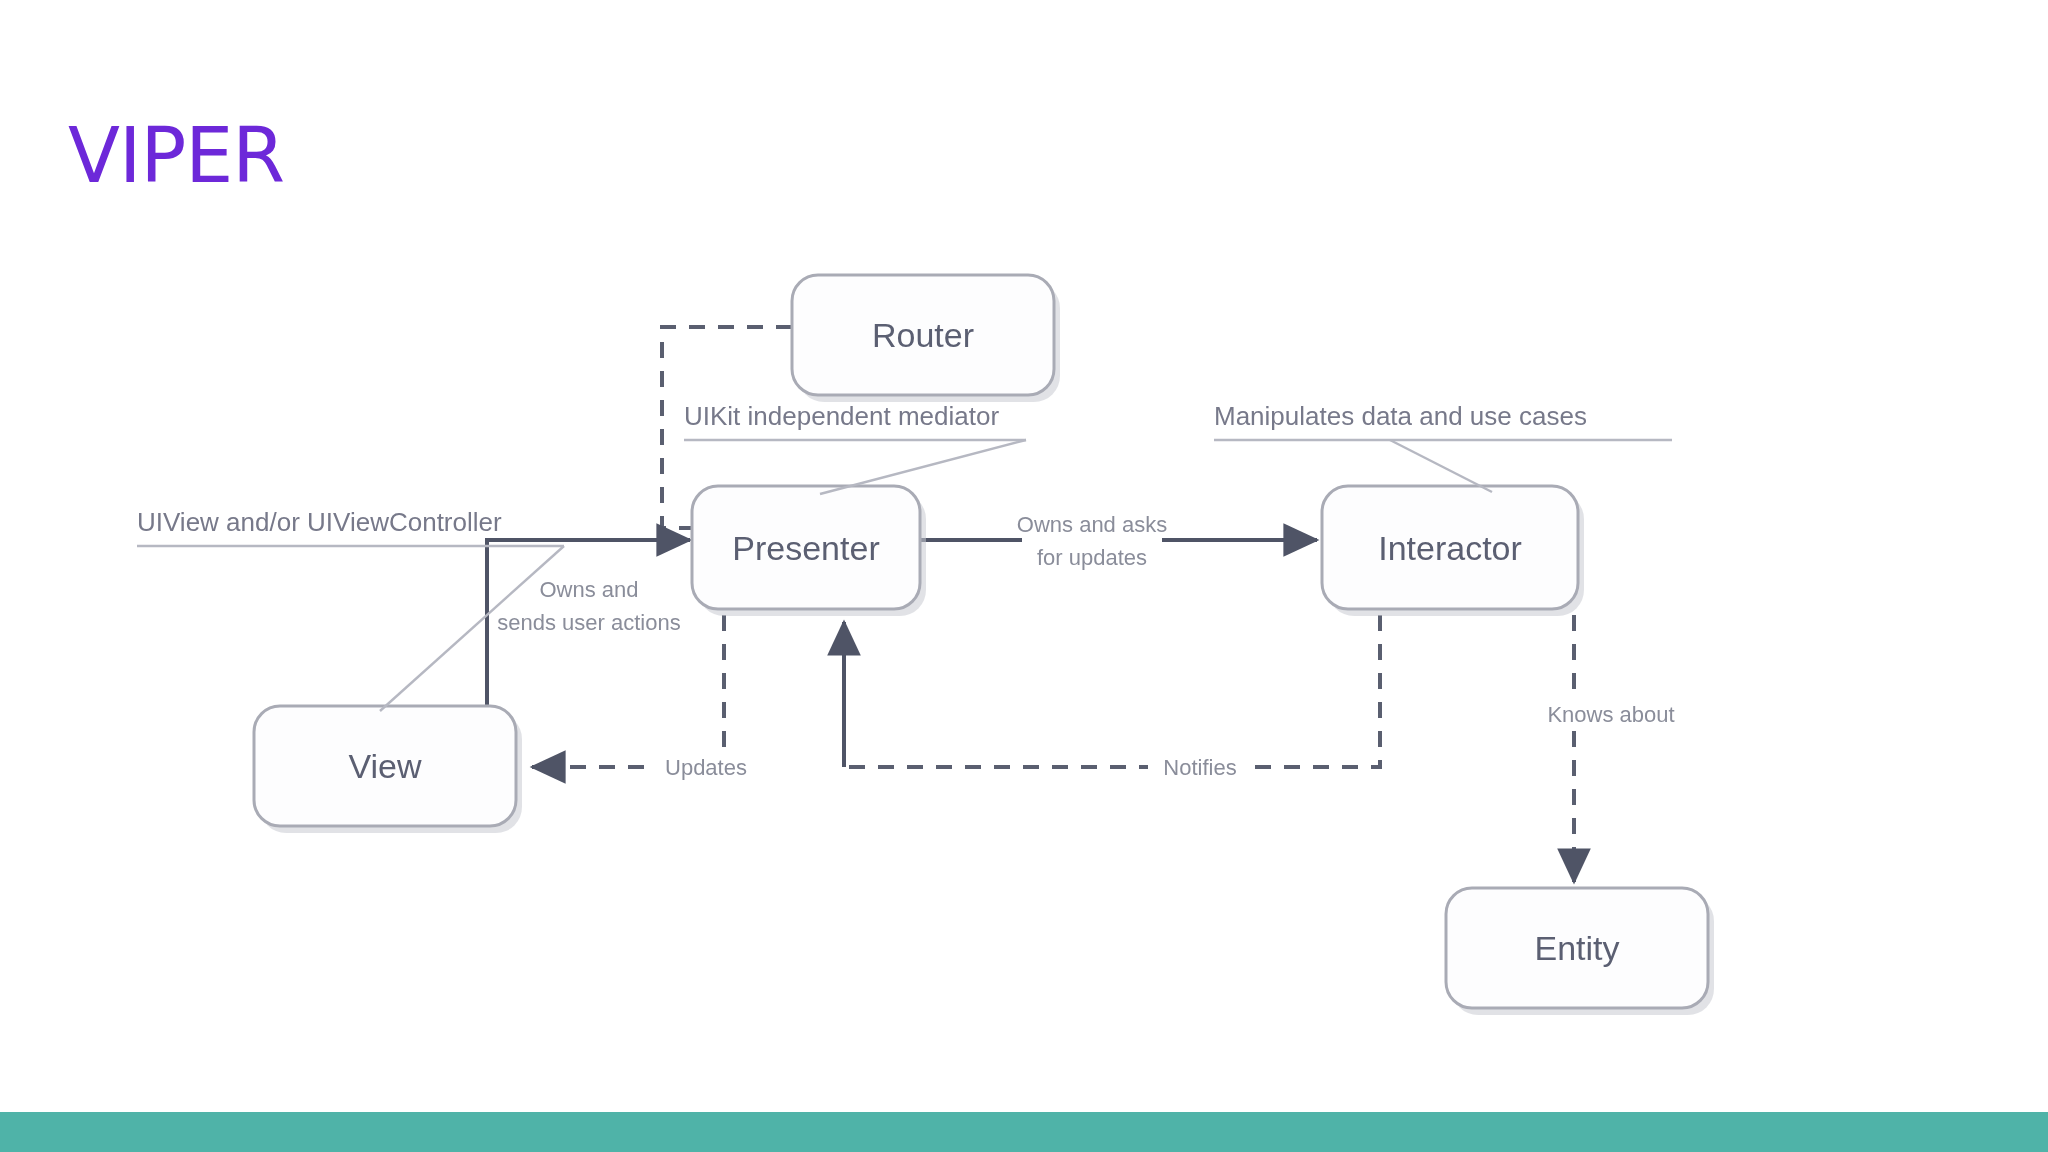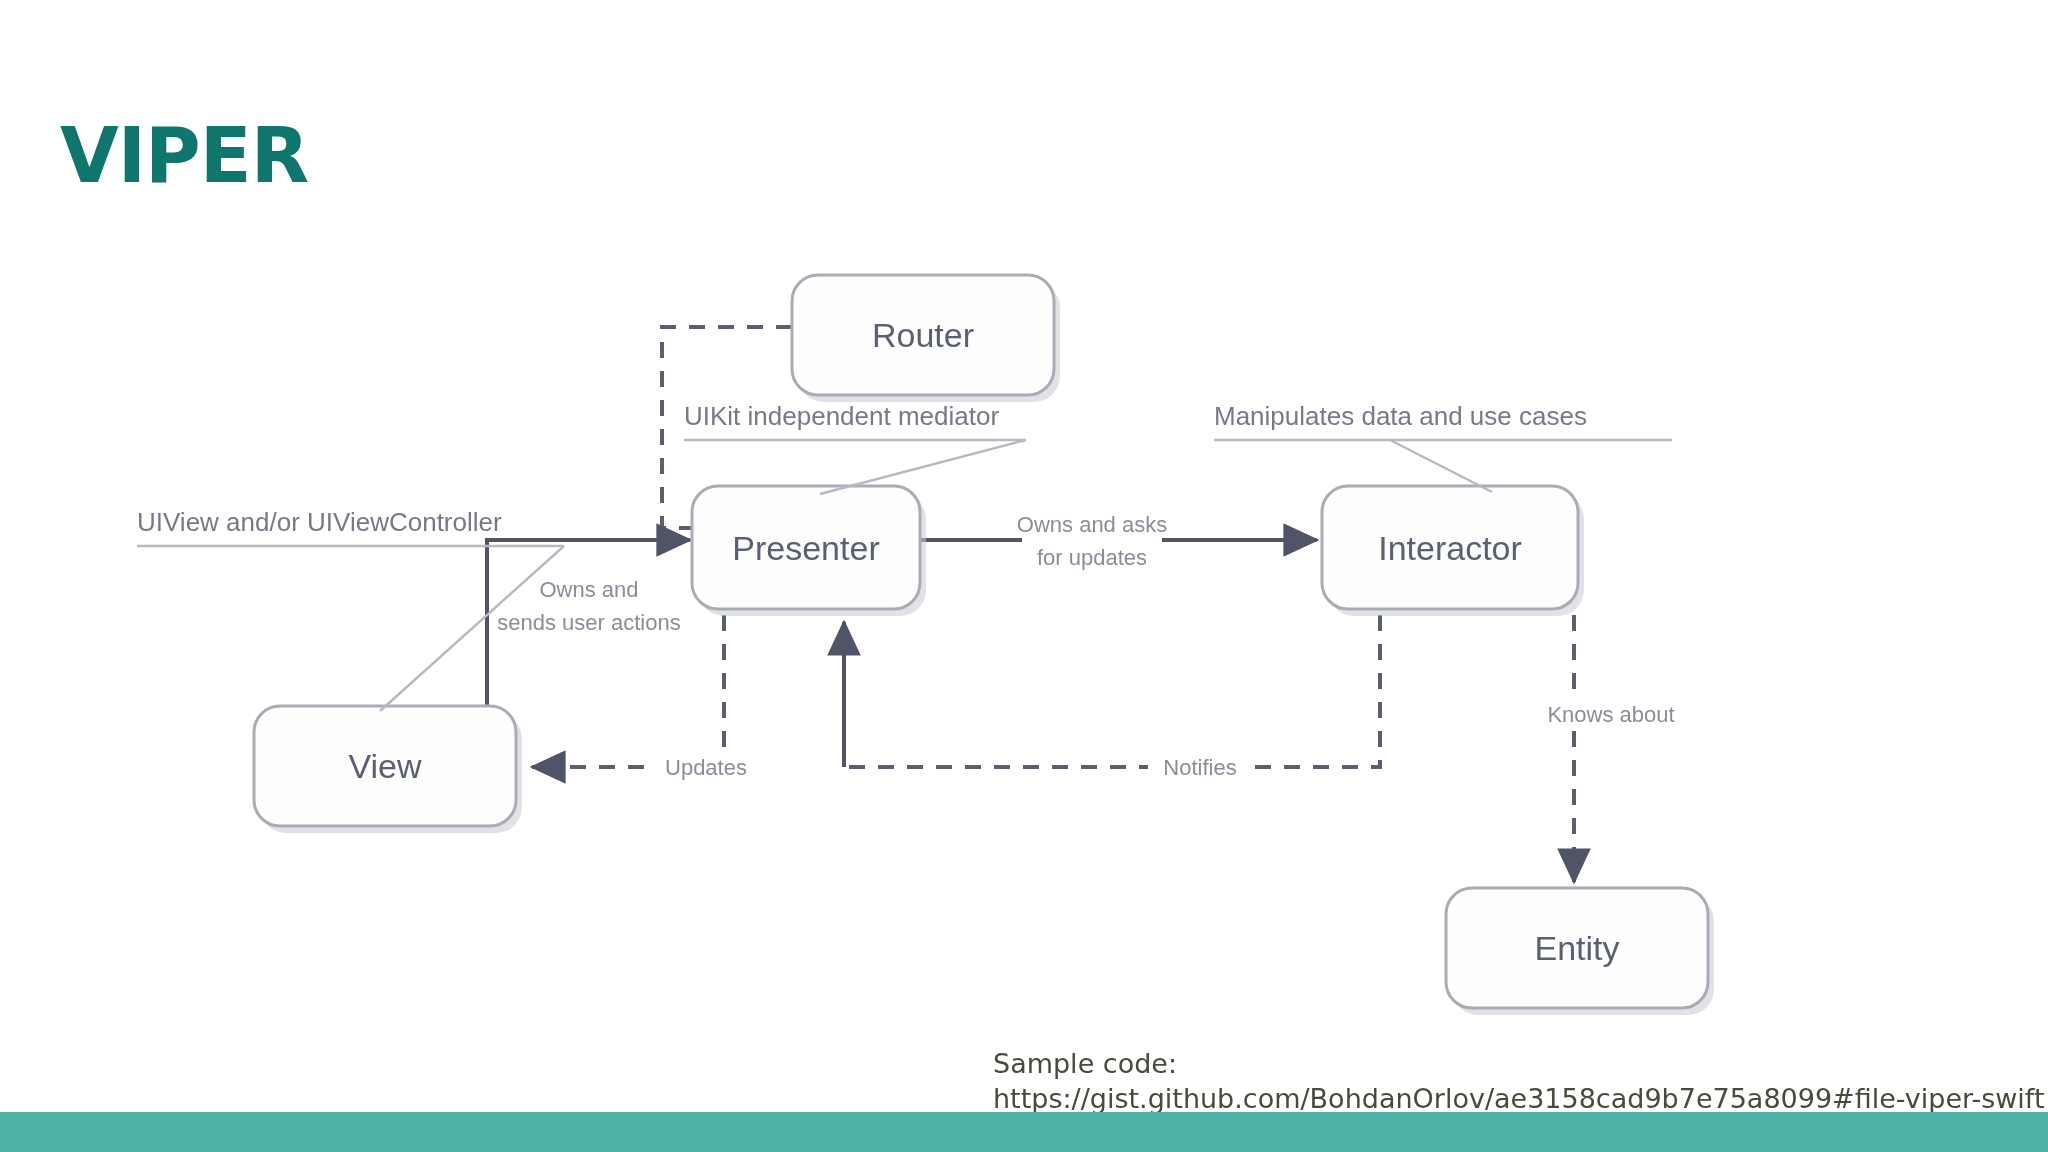--- a/index.html
+++ b/index.html
@@ -9,26 +9,26 @@
     font-family:"Liberation Sans", sans-serif;
     overflow:hidden;
     position:relative;
   }
   #slide{
     position:absolute;inset:0;
     background:#ffffff;
   }
   #title{
     position:absolute;
-    left:60px; top:118px;
+    left:68px; top:118px;
     font-family:"DejaVu Sans", sans-serif;
-    font-weight:bold;
+    font-weight:normal;
     font-size:76px;
     letter-spacing:-1px;
-    color:#0f766e;
+    color:#6d28d9;
     line-height:1;
     white-space:nowrap;
   }
   #diagram{
     position:absolute;
     left:132px; top:270px;
     width:1800px; height:790px;
   }
   #diagram svg{display:block;}
   .box-label{
@@ -194,20 +194,16 @@
 
       <g>
         <text class="note-label" x="1082" y="155">Manipulates data and use cases</text>
         <path class="leader" d="M 1082 170 L 1540 170"></path>
         <path class="leader" d="M 1258 170 L 1360 222"></path>
       </g>
 
     </svg>
   </div>
 
-  <div id="credit">
-    <div>Sample code:</div>
-    <div>https://gist.github.com/BohdanOrlov/ae3158cad9b7e75a8099#file-viper-swift</div>
-  </div>
 
   <div id="footerbar"></div>
 
 </div>
 
 </body></html>

